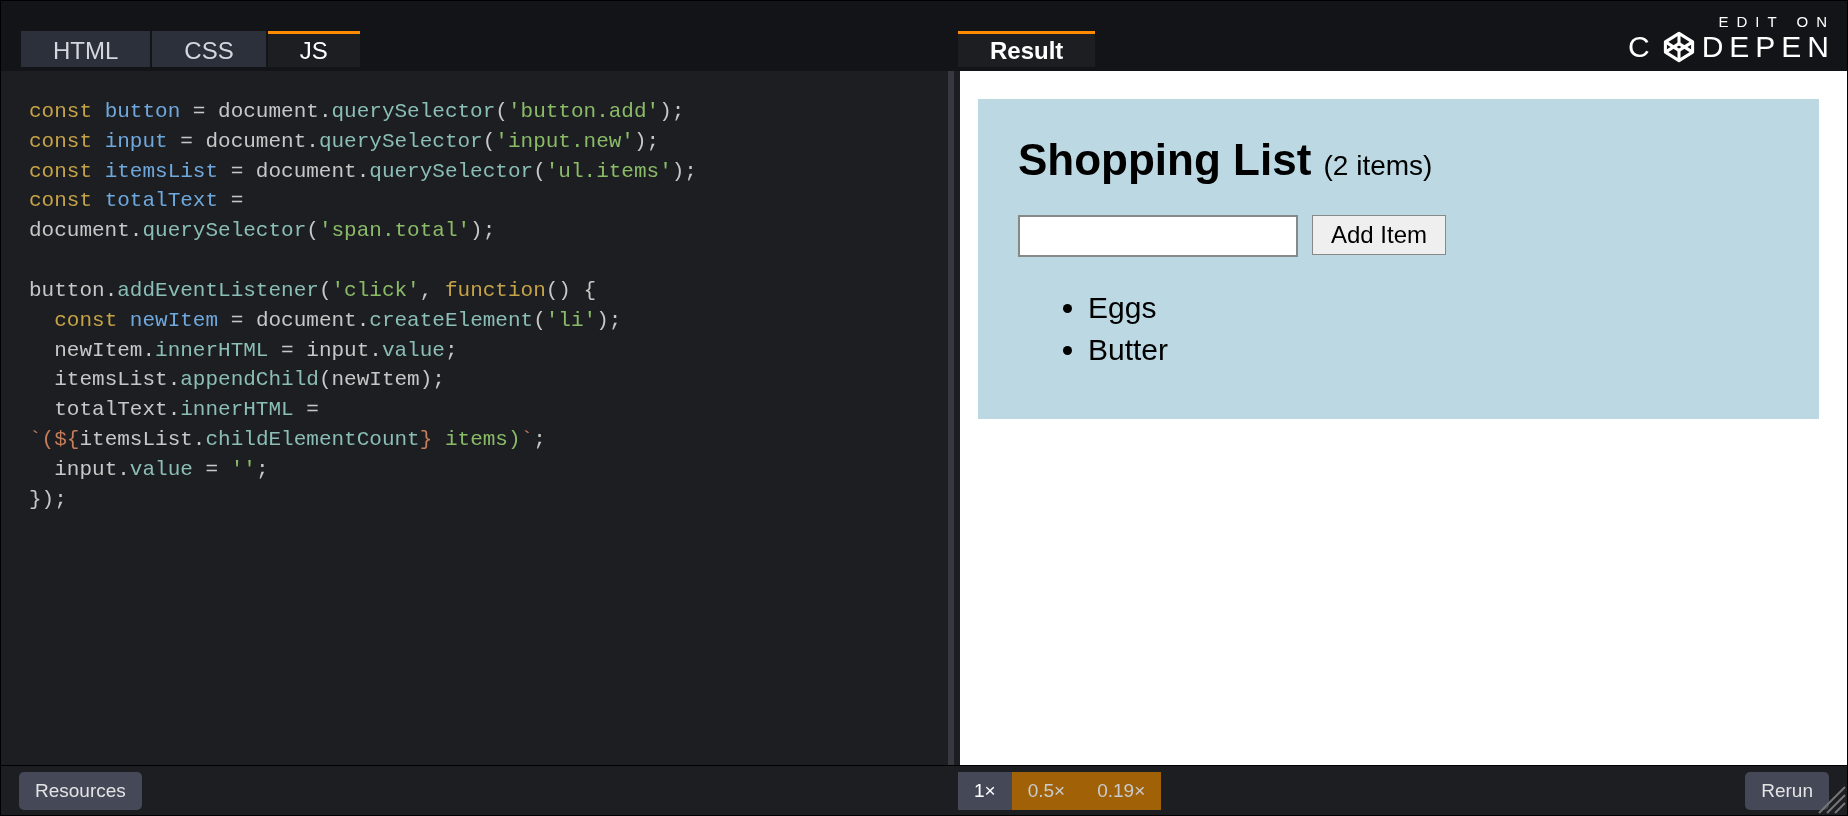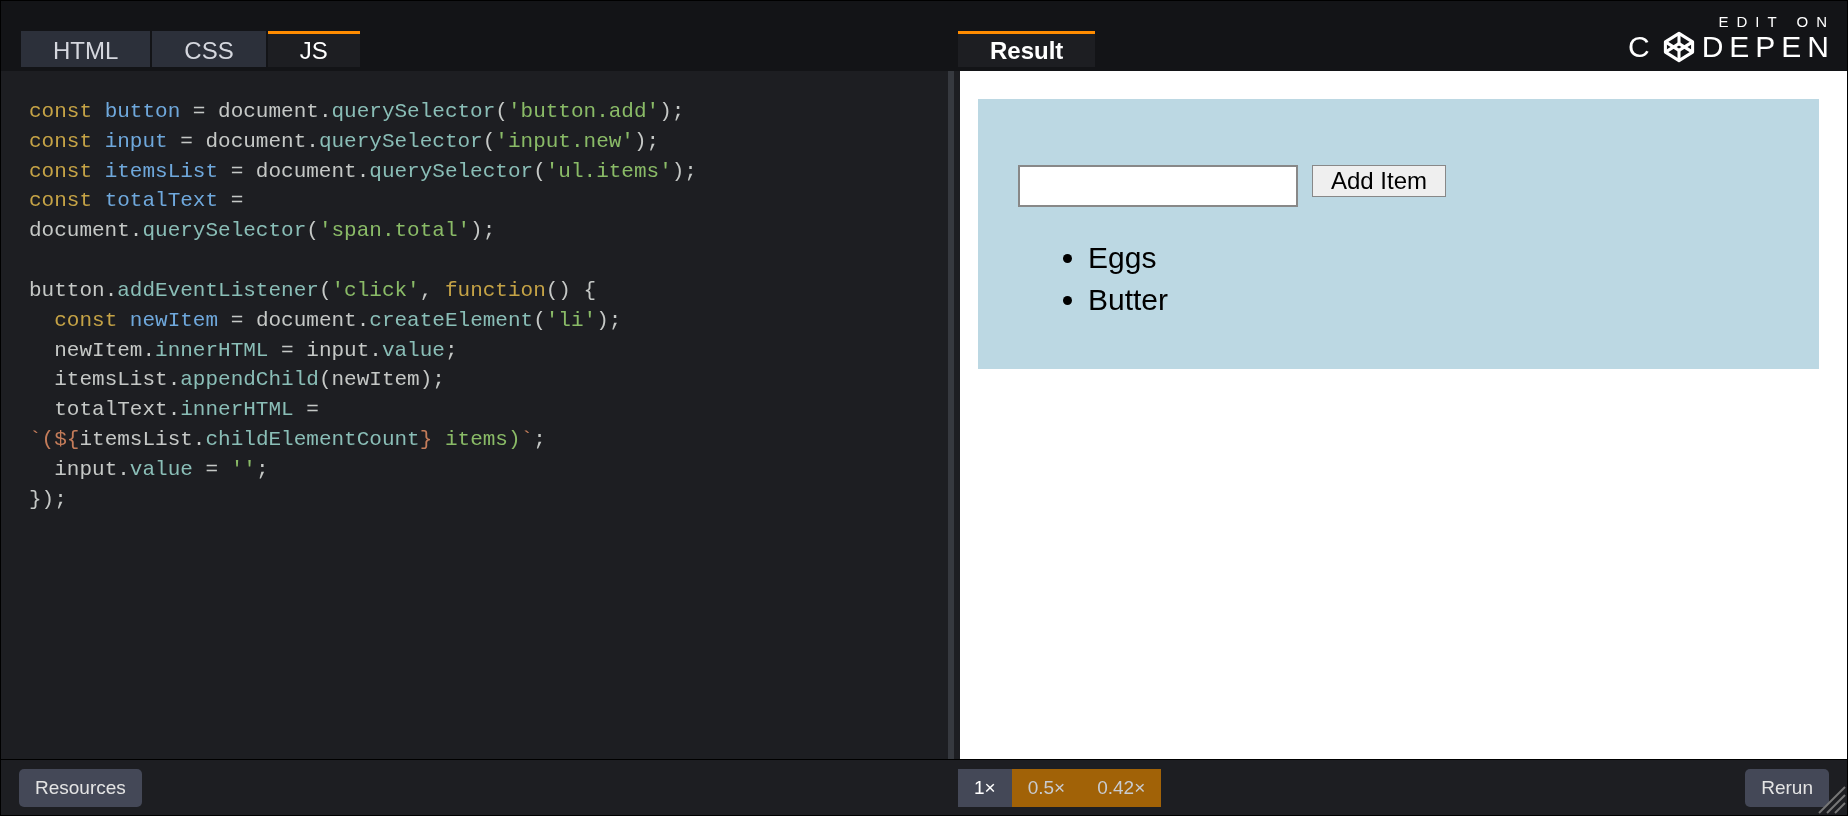--- a/index.html
+++ b/index.html
@@ -161,36 +161,36 @@
   }
   .preview input[type=text] {
     width: 280px;
     height: 42px;
     font-size: 22px;
     border: 2px solid #888;
     background: #fff;
     padding: 2px 6px;
   }
   .preview button {
-    height: 32px;
+    height: 40px;
     padding: 0 18px;
     font-size: 24px;
     background: #efefef;
     border: 1px solid #888;
     cursor: pointer;
   }
   .preview ul {
     margin-top: 30px;
     padding-left: 70px;
     font-size: 30px;
     line-height: 1.4;
   }
   
   .bottombar {
-    height: 56px;
+    height: 50px;
     background: #1d1e22;
     border-top: 1px solid #000;
     display: flex;
     align-items: center;
     padding: 0 18px;
     gap: 10px;
     position: relative;
   }
   .btn {
     background: #444857;
@@ -276,38 +276,39 @@
   <span class="tok-id">totalText</span><span class="tok-punc">.</span><span class="tok-prop">innerHTML</span><span class="tok-punc"> =</span>
 <span class="tok-tmpl">`(</span><span class="tok-tmpl">${</span><span class="tok-id">itemsList</span><span class="tok-punc">.</span><span class="tok-prop">childElementCount</span><span class="tok-tmpl">}</span><span class="tok-str"> items)</span><span class="tok-tmpl">`</span><span class="tok-punc">;</span>
   <span class="tok-id">input</span><span class="tok-punc">.</span><span class="tok-prop">value</span><span class="tok-punc"> = </span><span class="tok-str">''</span><span class="tok-punc">;</span>
 <span class="tok-punc">});</span></pre>
     </div>
 
     <div class="splitter"></div>
 
     <div class="pane result">
       <div class="preview">
+        <h1><span>Shopping List </span><span class="count">(2 items)</span></h1>
         <div class="row">
           <input type="text" style="">
           <button>Add Item</button>
         </div>
         <ul>
           <li>Eggs</li>
           <li>Butter</li>
         </ul>
       </div>
     </div>
   </div>
 
   <div class="bottombar">
     <button class="btn">Resources</button>
     <div class="zoom-group" style="left:957px;">
       <button class="zoom-btn active">1×</button>
       <button class="zoom-btn">0.5×</button>
-      <button class="zoom-btn">0.42×</button>
+      <button class="zoom-btn">0.19×</button>
     </div>
     <button class="btn rerun">Rerun</button>
   </div>
 
   <svg class="corner" viewBox="0 0 36 36">
     <g stroke="#777" stroke-width="2">
       <line x1="8" y1="34" x2="34" y2="8"></line>
       <line x1="16" y1="34" x2="34" y2="16"></line>
       <line x1="24" y1="34" x2="34" y2="24"></line>
     </g>

